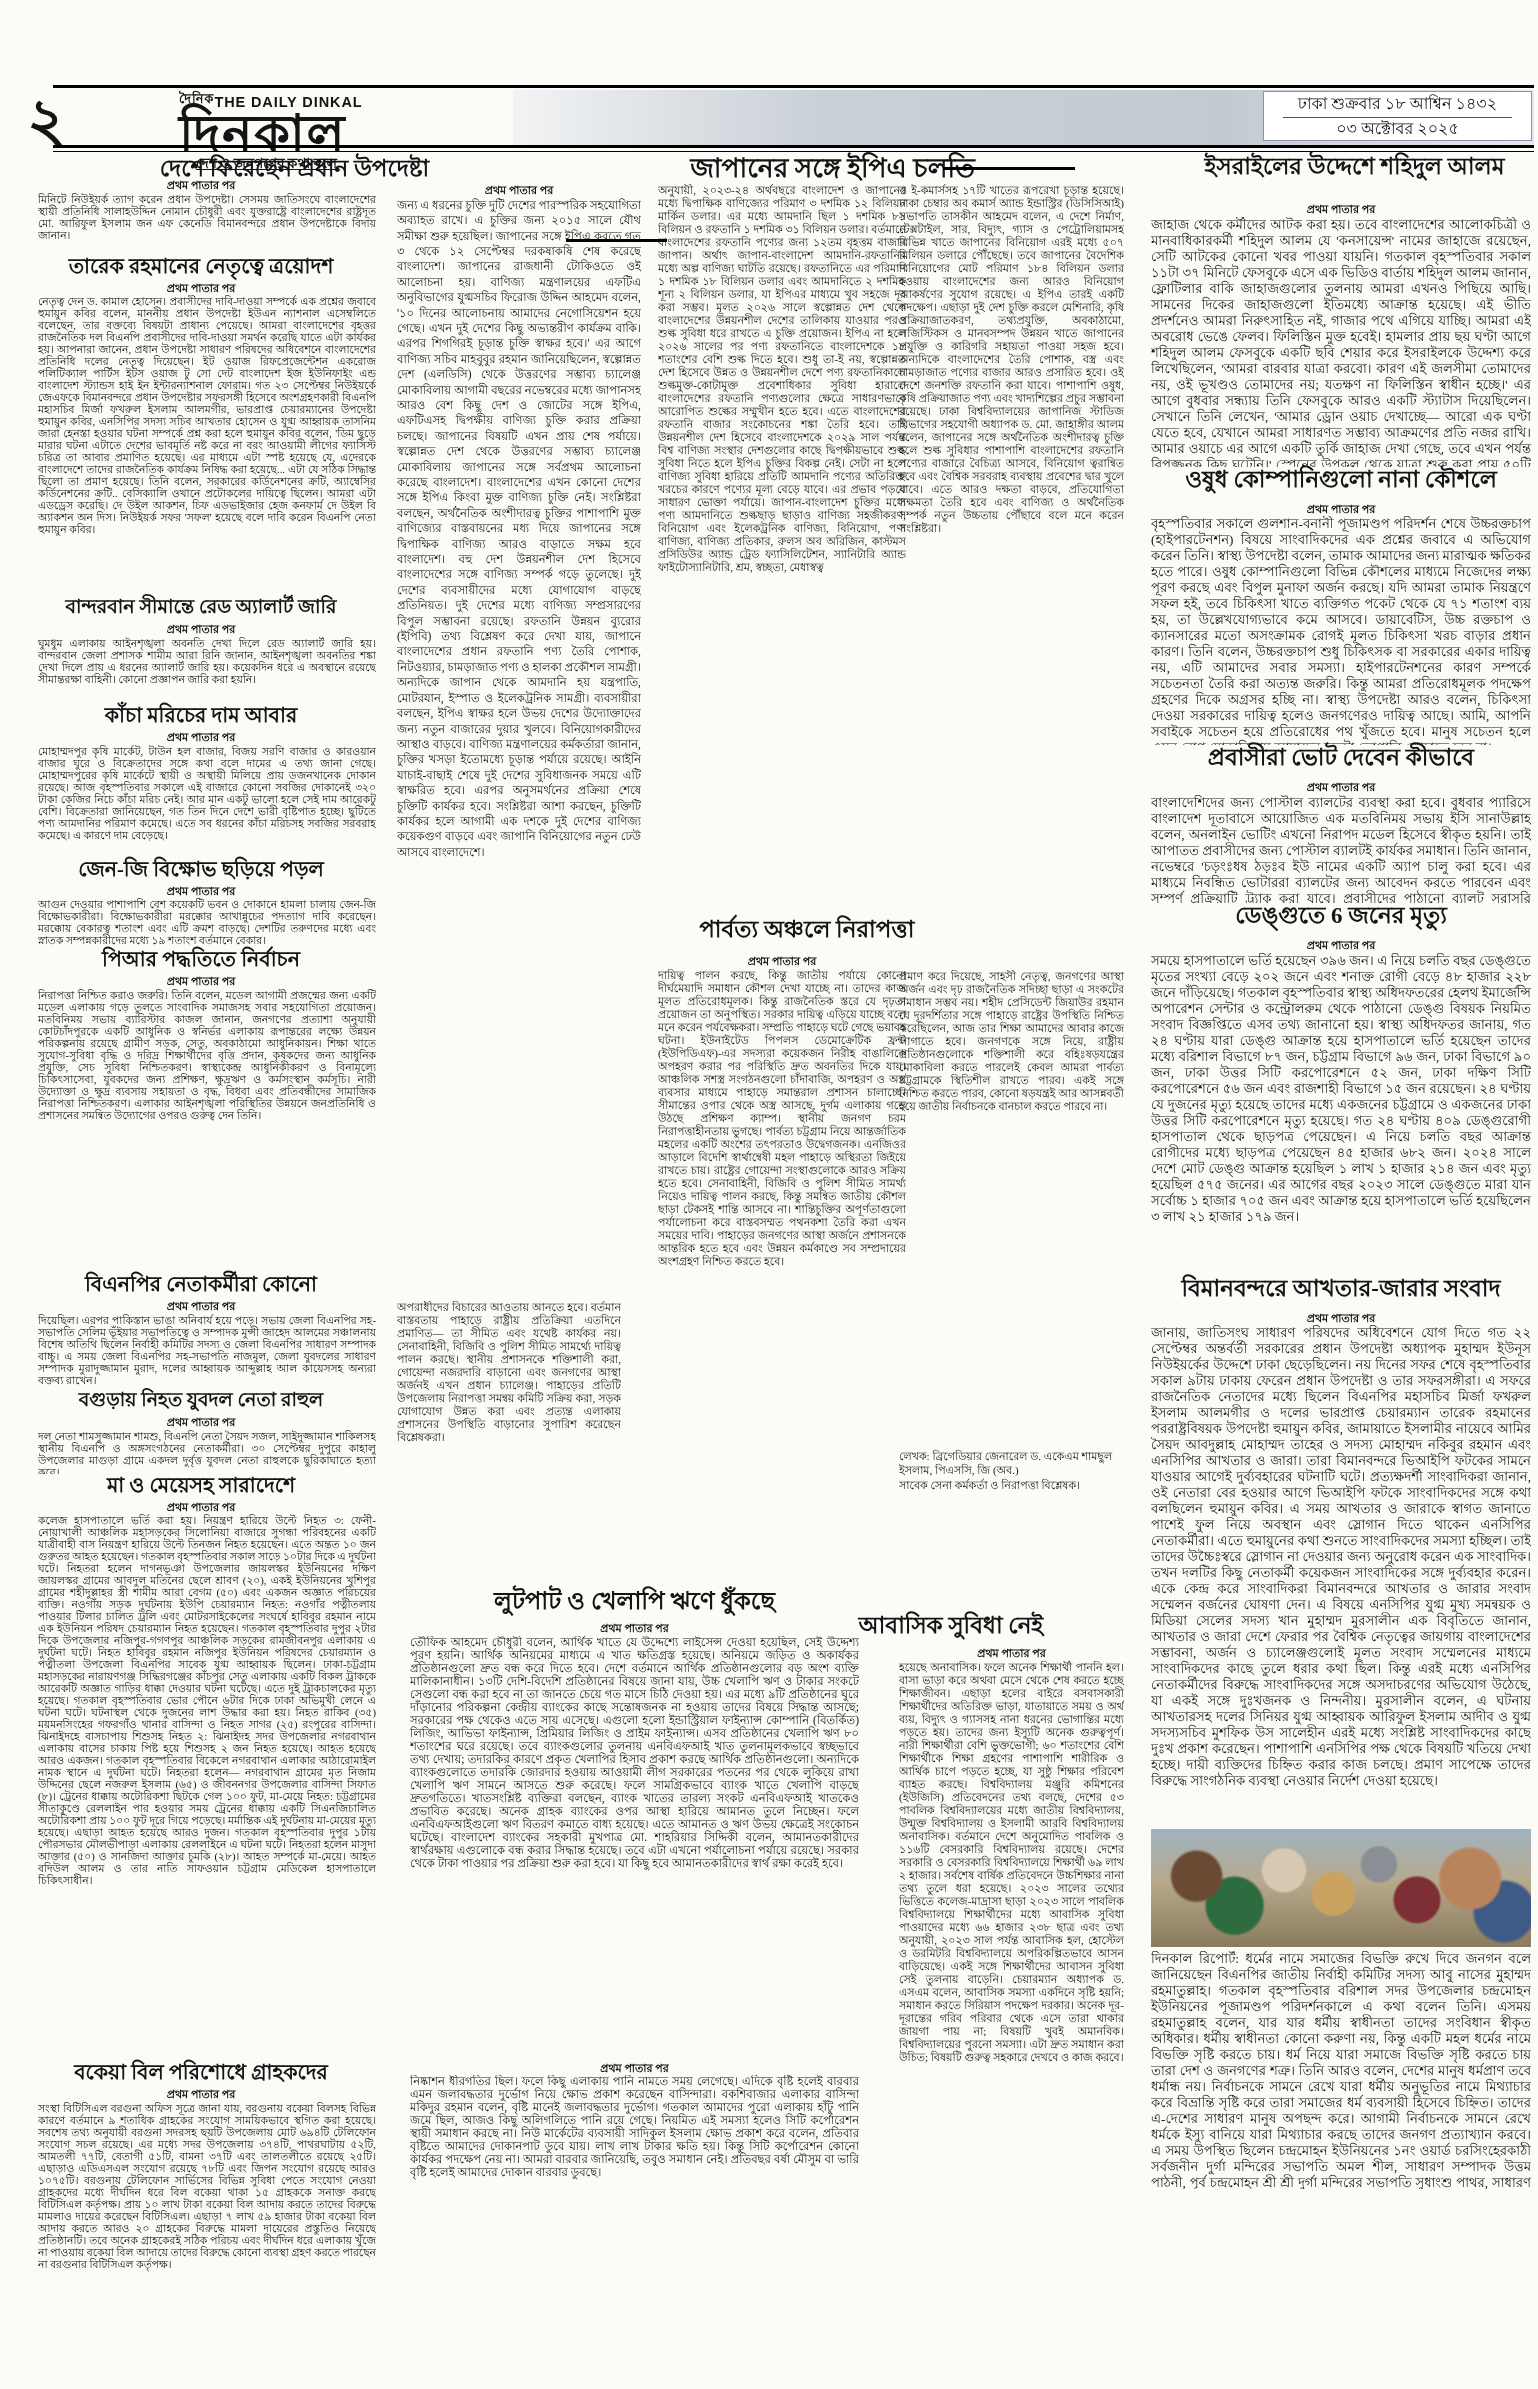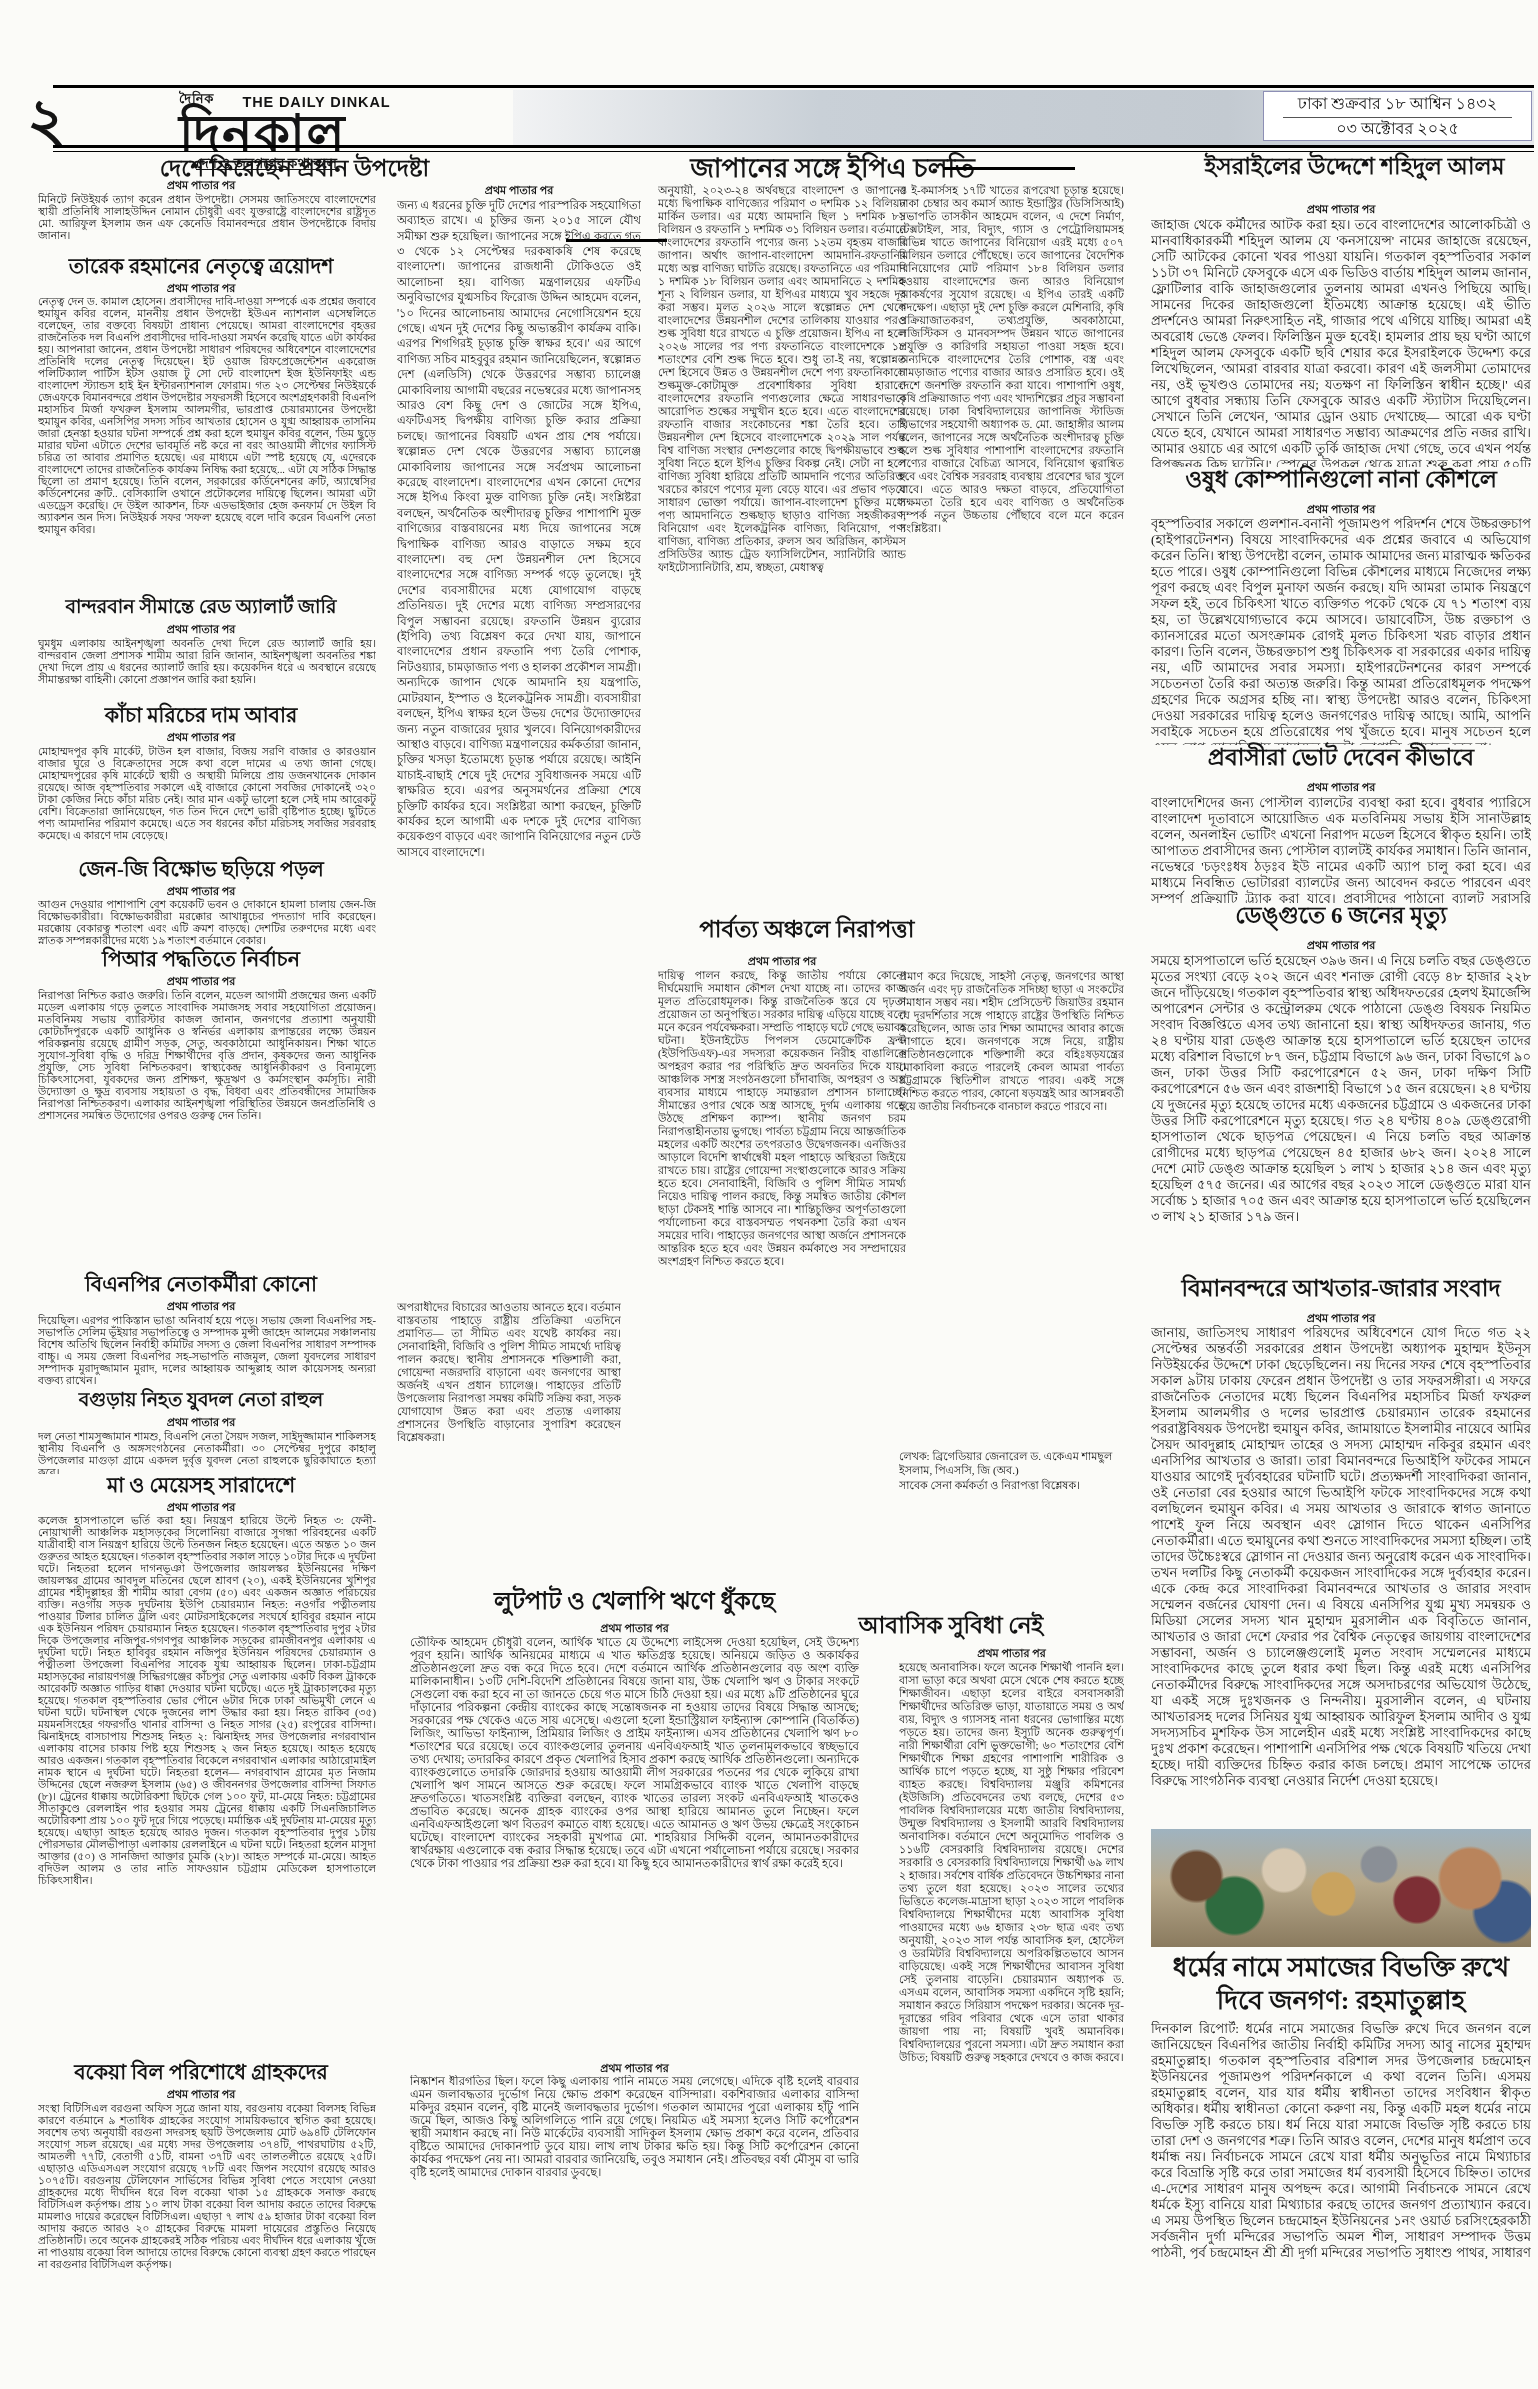--- a/index.html
+++ b/index.html
@@ -49,21 +49,21 @@
       linear-gradient(180deg,#9fb3c0 0%,#b7a98c 45%,#8a7a5e 100%);
   }
 </style>
 </head>
 <body>
 
 <div class="abs rule" style="left:53px;top:85px;width:1481px;height:2.6px;"></div>
 <div class="abs grad-band" style="left:513px;top:90px;width:1021px;height:55px;"></div>
 <div class="abs pagenum" style="left:27px;top:91px;">২</div>
 <div class="abs" style="left:179px;top:89px;width:367px;">
-  <div style="display:flex;align-items:flex-end;gap:28px;">
+  <div style="display:flex;align-items:flex-end;gap:0;">
     <span class="daily-lbl">দৈনিক</span>
     <span class="eng-title">THE DAILY DINKAL</span>
   </div>
   <div class="logo">দিনকাল</div>
 </div>
 <div class="abs tagline" style="left:196px;top:152px;text-decoration:underline;">দেশ ও জনগণের কথা বলে</div>
 <div class="abs date-box" style="left:1263px;top:91px;width:267px;height:48px;">
   <div class="date-line">ঢাকা শুক্রবার ১৮ আশ্বিন ১৪৩২</div>
   <div class="date-div"></div>
   <div class="date-line">০৩ অক্টোবর ২০২৫</div>
@@ -156,19 +156,15 @@
   <div class="head wrap">প্রবাসীরা ভোট দেবেন কীভাবে</div>
   <div class="sub">প্রথম পাতার পর</div>
   <div class="bt" style="height:108px;">বাংলাদেশিদের জন্য পোস্টাল ব্যালটের ব্যবস্থা করা হবে। বুধবার প্যারিসে বাংলাদেশ দূতাবাসে আয়োজিত এক মতবিনিময় সভায় ইসি সানাউল্লাহ বলেন, অনলাইন ভোটিং এখনো নিরাপদ মডেল হিসেবে স্বীকৃত হয়নি। তাই আপাতত প্রবাসীদের জন্য পোস্টাল ব্যালটই কার্যকর সমাধান। তিনি জানান, নভেম্বরে 'চড়ংঃধষ ঠড়ঃব ইউ নামের একটি অ্যাপ চালু করা হবে। এর মাধ্যমে নিবন্ধিত ভোটাররা ব্যালটের জন্য আবেদন করতে পারবেন এবং সম্পূর্ণ প্রক্রিয়াটি ট্র্যাক করা যাবে। প্রবাসীদের পাঠানো ব্যালট সরাসরি সংশ্লিষ্ট আসনের রিটার্নিং কর্মকর্তার কাছে পৌঁছাবে। সভায় সভাপতিত্ব করেন ফ্রান্সে নিযুক্ত রাষ্ট্রদূত খন্দকার এম তালহা। উপস্থিত ছিলেন নির্বাচন কমিশন সচিবালয়ের আইডিইএ প্রকল্পের দ্বিতীয় পর্যায়ের পরিচালক ব্রিগেডিয়ার জেনারেল মোহাম্মদ আজিজুর রহমান সিদ্দিকী।</div>
   <div class="head wrap">ডেঙ্গুতে 6 জনের মৃত্যু</div>
   <div class="sub">প্রথম পাতার পর</div>
   <div class="bt" style="height:323px;">সময়ে হাসপাতালে ভর্তি হয়েছেন ৩৯৬ জন। এ নিয়ে চলতি বছর ডেঙ্গুতে মৃতের সংখ্যা বেড়ে ২০২ জনে এবং শনাক্ত রোগী বেড়ে ৪৮ হাজার ২২৮ জনে দাঁড়িয়েছে। গতকাল বৃহস্পতিবার স্বাস্থ্য অধিদফতরের হেলথ ইমার্জেন্সি অপারেশন সেন্টার ও কন্ট্রোলরুম থেকে পাঠানো ডেঙ্গু বিষয়ক নিয়মিত সংবাদ বিজ্ঞপ্তিতে এসব তথ্য জানানো হয়। স্বাস্থ্য অধিদফতর জানায়, গত ২৪ ঘণ্টায় যারা ডেঙ্গু আক্রান্ত হয়ে হাসপাতালে ভর্তি হয়েছেন তাদের মধ্যে বরিশাল বিভাগে ৮৭ জন, চট্টগ্রাম বিভাগে ৯৬ জন, ঢাকা বিভাগে ৯০ জন, ঢাকা উত্তর সিটি করপোরেশনে ৫২ জন, ঢাকা দক্ষিণ সিটি করপোরেশনে ৫৬ জন এবং রাজশাহী বিভাগে ১৫ জন রয়েছেন। ২৪ ঘণ্টায় যে দুজনের মৃত্যু হয়েছে তাদের মধ্যে একজনের চট্টগ্রামে ও একজনের ঢাকা উত্তর সিটি করপোরেশনে মৃত্যু হয়েছে। গত ২৪ ঘণ্টায় ৪০৯ ডেঙ্গুরোগী হাসপাতাল থেকে ছাড়পত্র পেয়েছেন। এ নিয়ে চলতি বছর আক্রান্ত রোগীদের মধ্যে ছাড়পত্র পেয়েছেন ৪৫ হাজার ৬৮২ জন। ২০২৪ সালে দেশে মোট ডেঙ্গু আক্রান্ত হয়েছিল ১ লাখ ১ হাজার ২১৪ জন এবং মৃত্যু হয়েছিল ৫৭৫ জনের। এর আগের বছর ২০২৩ সালে ডেঙ্গুতে মারা যান সর্বোচ্চ ১ হাজার ৭০৫ জন এবং আক্রান্ত হয়ে হাসপাতালে ভর্তি হয়েছিলেন ৩ লাখ ২১ হাজার ১৭৯ জন।</div>
   <div class="head wrap">বিমানবন্দরে আখতার-জারার সংবাদ</div>
   <div class="sub">প্রথম পাতার পর</div>
   <div class="bt" style="height:497px;">জানায়, জাতিসংঘ সাধারণ পরিষদের অধিবেশনে যোগ দিতে গত ২২ সেপ্টেম্বর অন্তর্বর্তী সরকারের প্রধান উপদেষ্টা অধ্যাপক মুহাম্মদ ইউনূস নিউইয়র্কের উদ্দেশে ঢাকা ছেড়েছিলেন। নয় দিনের সফর শেষে বৃহস্পতিবার সকাল ৯টায় ঢাকায় ফেরেন প্রধান উপদেষ্টা ও তার সফরসঙ্গীরা। এ সফরে রাজনৈতিক নেতাদের মধ্যে ছিলেন বিএনপির মহাসচিব মির্জা ফখরুল ইসলাম আলমগীর ও দলের ভারপ্রাপ্ত চেয়ারম্যান তারেক রহমানের পররাষ্ট্রবিষয়ক উপদেষ্টা হুমায়ুন কবির, জামায়াতে ইসলামীর নায়েবে আমির সৈয়দ আবদুল্লাহ মোহাম্মদ তাহের ও সদস্য মোহাম্মদ নকিবুর রহমান এবং এনসিপির আখতার ও জারা। তারা বিমানবন্দরে ভিআইপি ফটকের সামনে যাওয়ার আগেই দুর্ব্যবহারের ঘটনাটি ঘটে। প্রত্যক্ষদর্শী সাংবাদিকরা জানান, ওই নেতারা বের হওয়ার আগে ভিআইপি ফটকে সাংবাদিকদের সঙ্গে কথা বলছিলেন হুমায়ুন কবির। এ সময় আখতার ও জারাকে স্বাগত জানাতে পাশেই ফুল নিয়ে অবস্থান এবং স্লোগান দিতে থাকেন এনসিপির নেতাকর্মীরা। এতে হুমায়ুনের কথা শুনতে সাংবাদিকদের সমস্যা হচ্ছিল। তাই তাদের উচ্চৈঃস্বরে স্লোগান না দেওয়ার জন্য অনুরোধ করেন এক সাংবাদিক। তখন দলটির কিছু নেতাকর্মী কয়েকজন সাংবাদিকের সঙ্গে দুর্ব্যবহার করেন। একে কেন্দ্র করে সাংবাদিকরা বিমানবন্দরে আখতার ও জারার সংবাদ সম্মেলন বর্জনের ঘোষণা দেন। এ বিষয়ে এনসিপির যুগ্ম মুখ্য সমন্বয়ক ও মিডিয়া সেলের সদস্য খান মুহাম্মদ মুরসালীন এক বিবৃতিতে জানান, আখতার ও জারা দেশে ফেরার পর বৈশ্বিক নেতৃত্বের জায়গায় বাংলাদেশের সম্ভাবনা, অর্জন ও চ্যালেঞ্জগুলোই মূলত সংবাদ সম্মেলনের মাধ্যমে সাংবাদিকদের কাছে তুলে ধরার কথা ছিল। কিন্তু এরই মধ্যে এনসিপির নেতাকর্মীদের বিরুদ্ধে সাংবাদিকদের সঙ্গে অসদাচরণের অভিযোগ উঠেছে, যা একই সঙ্গে দুঃখজনক ও নিন্দনীয়। মুরসালীন বলেন, এ ঘটনায় আখতারসহ দলের সিনিয়র যুগ্ম আহ্বায়ক আরিফুল ইসলাম আদীব ও যুগ্ম সদস্যসচিব মুশফিক উস সালেহীন এরই মধ্যে সংশ্লিষ্ট সাংবাদিকদের কাছে দুঃখ প্রকাশ করেছেন। পাশাপাশি এনসিপির পক্ষ থেকে বিষয়টি খতিয়ে দেখা হচ্ছে। দায়ী ব্যক্তিদের চিহ্নিত করার কাজ চলছে। প্রমাণ সাপেক্ষে তাদের বিরুদ্ধে সাংগঠনিক ব্যবস্থা নেওয়ার নির্দেশ দেওয়া হয়েছে।</div>
   <div class="photo" style="width:380px;height:118px;margin-top:6.8px;"></div>
-  <div class="head wrap" style="font-size:26px;height:auto;line-height:1.25;margin-top:5.1px;">
-    <div>ধর্মের নামে সমাজের বিভক্তি রুখে</div>
-    <div>দিবে জনগণ: রহমাতুল্লাহ</div>
-  </div>
   <div class="bt" style="height:238px;margin-top:3.4px;">দিনকাল রিপোর্ট: ধর্মের নামে সমাজের বিভক্তি রুখে দিবে জনগন বলে জানিয়েছেন বিএনপির জাতীয় নির্বাহী কমিটির সদস্য আবু নাসের মুহাম্মদ রহমাতুল্লাহ। গতকাল বৃহস্পতিবার বরিশাল সদর উপজেলার চন্দ্রমোহন ইউনিয়নের পূজামণ্ডপ পরিদর্শনকালে এ কথা বলেন তিনি। এসময় রহমাতুল্লাহ বলেন, যার যার ধর্মীয় স্বাধীনতা তাদের সংবিধান স্বীকৃত অধিকার। ধর্মীয় স্বাধীনতা কোনো করুণা নয়, কিন্তু একটি মহল ধর্মের নামে বিভক্তি সৃষ্টি করতে চায়। ধর্ম নিয়ে যারা সমাজে বিভক্তি সৃষ্টি করতে চায় তারা দেশ ও জনগণের শত্রু। তিনি আরও বলেন, দেশের মানুষ ধর্মপ্রাণ তবে ধর্মান্ধ নয়। নির্বাচনকে সামনে রেখে যারা ধর্মীয় অনুভূতির নামে মিথ্যাচার করে বিভ্রান্তি সৃষ্টি করে তারা সমাজের ধর্ম ব্যবসায়ী হিসেবে চিহ্নিত। তাদের এ-দেশের সাধারণ মানুষ অপছন্দ করে। আগামী নির্বাচনকে সামনে রেখে ধর্মকে ইস্যু বানিয়ে যারা মিথ্যাচার করছে তাদের জনগণ প্রত্যাখ্যান করবে। এ সময় উপস্থিত ছিলেন চন্দ্রমোহন ইউনিয়নের ১নং ওয়ার্ড চরসিংহেরকাঠী সর্বজনীন দুর্গা মন্দিরের সভাপতি অমল শীল, সাধারণ সম্পাদক উত্তম পাঠনী, পূর্ব চন্দ্রমোহন শ্রী শ্রী দুর্গা মন্দিরের সভাপতি সুধাংশু পাথর, সাধারণ সম্পাদক নেপাল হালদার, ইউনিয়ন বিএনপির সাবেক সভাপতি মো. তুহিন পন্ডিত, সাবেক সহ-সভাপতি ও ইউনিয়নের চেয়ারম্যান মো. সিরাজুল হকসহ ইউনিয়ন বিএনপি ও অঙ্গসংগঠনের বিভিন্ন পর্যায়ের নেতাকর্মী। এদিকে এদিন বিকেলে বরিশাল মহানগর বিএনপির সদস্য জাহিদুর রহমান রিপনের মায়ের রুহের মাগফিরাত কামনায় বিএম কলেজ মসজিদে আয়োজিত মোনাজাতে অংশ নেন বিএনপির কেন্দ্রীয় নেতা রহমাতুল্লাহ।</div>
 </div>
 
 
 </body></html>

